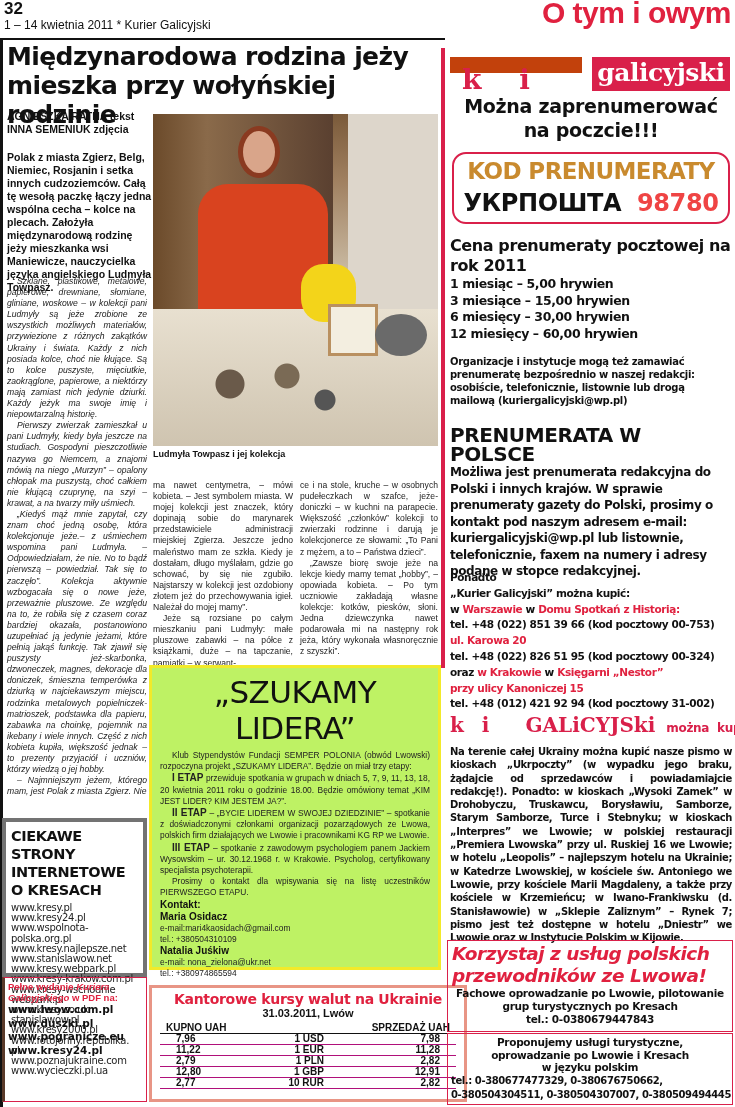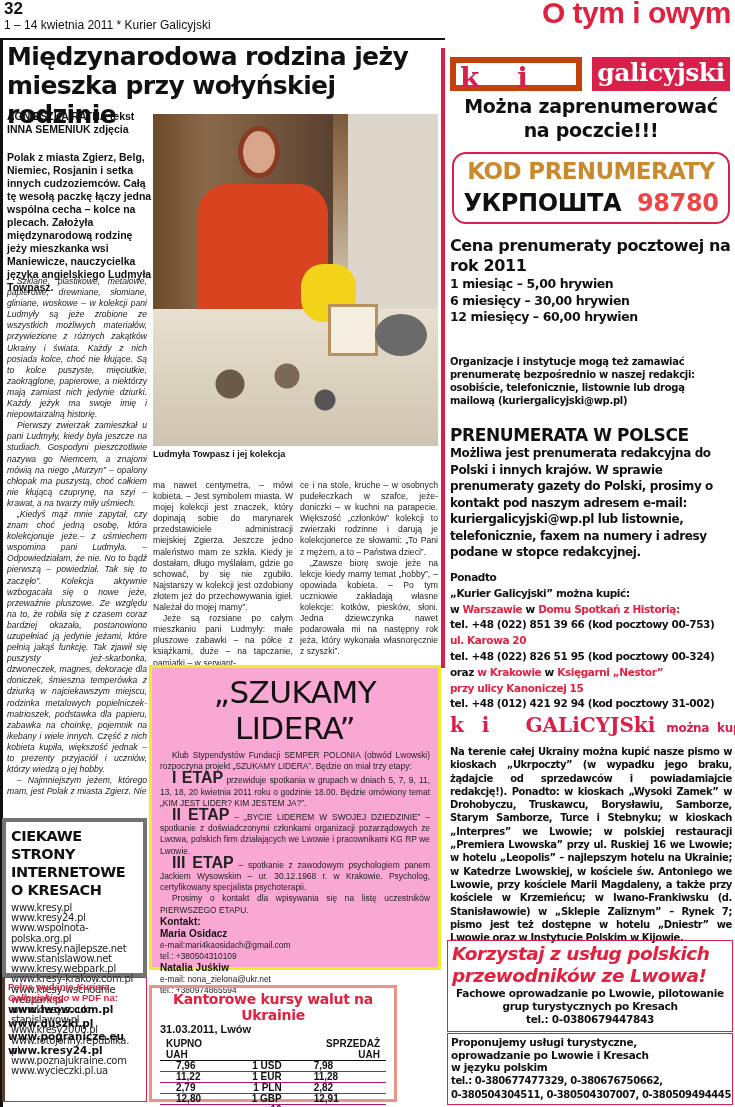--- a/index.html
+++ b/index.html
@@ -21,68 +21,68 @@
 .photo .wall{position:absolute;right:0;top:0;width:90px;height:230px;background:#ddd6cb}
 .photo .cabinet{position:absolute;left:0;top:0;width:180px;height:240px;background:linear-gradient(90deg,#6b4a2a,#8a6a4a 30%,#5a4030)}
 .photo .head{position:absolute;left:85px;top:12px;width:42px;height:52px;border-radius:50%;background:#d9a58a;border:5px solid #8a3a20}
 .photo .body{position:absolute;left:45px;top:70px;width:130px;height:135px;background:#d9431f;border-radius:30px 30px 6px 6px}
 .photo .table{position:absolute;left:0;top:195px;width:285px;height:137px;background:linear-gradient(180deg,#e8e0d0,#cfc4b0)}
 .photo .duck{position:absolute;left:148px;top:150px;width:55px;height:58px;background:#f3d41a;border-radius:40%}
 .photo .frame2{position:absolute;left:175px;top:190px;width:50px;height:52px;background:#f3eee0;border:3px solid #b99060}
 .photo .hog{position:absolute;left:222px;top:200px;width:52px;height:42px;background:#6a6a6a;border-radius:50%}
 .photo .items{position:absolute;left:20px;top:230px;width:190px;height:80px;background:radial-gradient(circle at 30% 50%,#6a5a4a 0 14px,transparent 15px),radial-gradient(circle at 60% 40%,#7a6a55 0 12px,transparent 13px),radial-gradient(circle at 80% 70%,#555 0 10px,transparent 11px)}
 .caption{left:153px;top:449px;font:bold 9px "Liberation Sans",sans-serif}
-.ylbox{left:149px;top:665px;width:292px;height:305px;border:3px solid #f2ea2a;background:#f9a8d4;padding:6px 8px}
+.ylbox{left:149px;top:665px;width:292px;height:305px;border:3px solid #f2ea2a;background:#bef264;padding:6px 8px}
 .ylbox h2{font:normal 31px "DejaVu Sans",sans-serif;letter-spacing:-0.5px;line-height:36px;text-align:center}
 .ylbox .txt{font-size:8.4px;line-height:11.2px;text-align:justify;color:#222;margin-top:4px}
 .ylbox .txt p{text-indent:12px}
-.ylbox .txt b{font-size:16px}
+.ylbox .txt b{font-size:10px}
 .ylbox .kontakt{margin-top:0;font-size:8.4px;line-height:11px;color:#222}
 .ylbox .kontakt b{font-size:10px;color:#111}
-.fxbox{left:149px;top:985px;width:248px;height:117px;border:3px solid #e89585;padding:3px 8px}
+.fxbox{left:149px;top:985px;width:318px;height:117px;border:3px solid #e89585;padding:3px 8px}
 .fxbox .t{font:bold 14px "DejaVu Sans",sans-serif;color:#e0213f;text-align:center;letter-spacing:-0.3px}
-.fxbox .d{font:bold 11px "Liberation Sans",sans-serif;text-align:left}
+.fxbox .d{font:bold 11px "Liberation Sans",sans-serif;text-align:center}
 .fxbox table{width:100%;border-collapse:collapse;margin-top:3px;font:bold 10px "Liberation Sans",sans-serif}
 .fxbox th{text-align:left;font-weight:bold;border-bottom:1.5px solid #111;padding:0 6px}
 .fxbox th.r{text-align:right}
 .fxbox td{border-bottom:1px solid #b0107a;line-height:10px;padding:0 16px}
 .fxbox td.c{text-align:right}
-.fxbox td.r{text-align:left}
+.fxbox td.r{text-align:right}
 .linkbox{left:2px;top:818px;width:145px;height:159px;border:4px solid #737373;padding:5px}
 .linkbox h3{font:bold 14.5px "DejaVu Sans",sans-serif;line-height:18px;letter-spacing:-0.4px}
 .linkbox .l{font:10px "DejaVu Sans",sans-serif;line-height:10.2px;color:#222;letter-spacing:-0.3px;margin-top:4px}
 .pdfbox{left:2px;top:977px;width:145px;height:125px;border:1px solid #d9204a;border-left:3px solid #5a3a2a;padding:3px}
 .pdfbox .h{color:#e0213f;font:bold 9.5px "Liberation Sans",sans-serif;line-height:11px}
 .pdfbox .h i{font-style:italic}
 .pdfbox .l{font:bold 10.5px "DejaVu Sans",sans-serif;line-height:13.5px}
 .right{left:450px;width:282px}
 .logo{left:450px;top:57px;display:flex;gap:10px}
-.logo .k{width:132px;height:34px;border:6px solid #c2410c;font:bold 28px "DejaVu Serif",serif;color:#d9204a;line-height:30px;padding-left:4px;word-spacing:28px}
+.logo .k{width:132px;height:16px;border:8px solid #c2410c;font:bold 28px "DejaVu Serif",serif;color:#d9204a;line-height:30px;padding-left:4px;word-spacing:28px}
 .logo .g{width:138px;height:34px;background:#d9204a;color:#fff;font:bold 25px "DejaVu Serif",serif;line-height:32px;text-align:center;letter-spacing:-0.5px}
 .sub1{top:94px;font:bold 19px "DejaVu Sans",sans-serif;line-height:24px;text-align:center;letter-spacing:-0.3px}
 .kodbox{left:452px;top:152px;width:278px;height:72px;border:2px solid #d9204a;border-radius:14px;text-align:center}
 .kodbox .a{font:bold 23px "DejaVu Sans",sans-serif;color:#c98a2e;letter-spacing:-0.6px;line-height:30px;margin-top:2px}
 .kodbox .b{font:bold 24px "DejaVu Sans",sans-serif;line-height:34px;letter-spacing:-0.4px}
 .kodbox .b span{color:#ef4444}
 .price{top:236px;font:bold 16px "DejaVu Sans",sans-serif;line-height:20px;letter-spacing:-0.4px}
 .price .li{font-size:12.5px;line-height:16.5px}
 .org{top:355px;font:bold 10px "DejaVu Sans",sans-serif;line-height:13px;letter-spacing:-0.3px}
 .pl{top:426px;font:bold 12px "DejaVu Sans",sans-serif;line-height:16.5px;letter-spacing:-0.4px}
-.pl .h{font-size:17px;line-height:19px}
+.pl .h{font-size:20px;line-height:19px}
 .buy{top:570px;font:bold 10.5px "DejaVu Sans",sans-serif;line-height:15.8px;letter-spacing:-0.4px}
 .buy .red{color:#e0213f}
 .kg2{left:450px;top:713px;font:bold 20px "DejaVu Serif",serif;color:#d9204a;word-spacing:4px;white-space:nowrap}
 .kg2 .sp{display:inline-block;width:18px}
 .kg2 small{font:bold 12px "DejaVu Sans",sans-serif;letter-spacing:-0.3px}
 .ukr{top:745px;font:bold 10px "DejaVu Sans",sans-serif;line-height:13.3px;text-align:justify;letter-spacing:-0.4px}
 .guide1{left:447px;top:940px;width:286px;height:92px;border:1.5px solid #d9204a;padding:2px 4px;text-align:center}
 .guide1 .t{font:italic bold 18.5px "DejaVu Sans",sans-serif;color:#e0213f;line-height:22px;text-align:left;letter-spacing:-0.5px}
 .guide1 .s{font:bold 10.5px "DejaVu Sans",sans-serif;line-height:13px;letter-spacing:-0.3px}
 .guide2{left:447px;top:1033px;width:286px;height:72px;border:1.5px solid #d9204a;padding:2px 3px}
-.guide2 .c{font:bold 10.5px "DejaVu Sans",sans-serif;line-height:12.5px;text-align:left;letter-spacing:-0.3px}
+.guide2 .c{font:bold 10.5px "DejaVu Sans",sans-serif;line-height:12.5px;text-align:center;letter-spacing:-0.3px}
 .guide2 .l{font:bold 10px "DejaVu Sans",sans-serif;line-height:14px;letter-spacing:-0.4px;white-space:nowrap}
 </style>
 </head>
 <body>
 
 <div class="abs pagenum">32</div>
 <div class="abs dateline">
   <b>1 – 14 kwietnia 2011</b>
   <span>*</span>
   <span>Kurier Galicyjski</span>
@@ -219,20 +219,21 @@
   <div class="g">galicyjski</div>
 </div>
 <div class="abs right sub1">Można zaprenumerować na poczcie!!!</div>
 <div class="abs kodbox">
   <div class="a">KOD PRENUMERATY</div>
   <div class="b"><span style="color:#111">УКРПОШТА</span>&nbsp;&nbsp;<span>98780</span></div>
 </div>
 <div class="abs right price">
   <div>Cena prenumeraty pocztowej na rok 2011</div>
   <div class="li">1 miesiąc – 5,00 hrywien</div>
+  <div class="li">3 miesiące – 15,00 hrywien</div>
   <div class="li">6 miesięcy – 30,00 hrywien</div>
   <div class="li">12 miesięcy – 60,00 hrywien</div>
 </div>
 <div class="abs right org">Organizacje i instytucje mogą też zamawiać prenumeratę bezpośrednio w naszej redakcji: osobiście, telefonicznie, listownie lub drogą mailową (kuriergalicyjski@wp.pl)</div>
 <div class="abs right pl">
   <div class="h">PRENUMERATA W POLSCE</div>
   <div>Możliwa jest prenumerata redakcyjna do Polski i innych krajów. W sprawie prenumeraty gazety do Polski, prosimy o kontakt pod naszym adresem e-mail: kuriergalicyjski@wp.pl lub listownie, telefonicznie, faxem na numery i adresy podane w stopce redakcyjnej.</div>
 </div>
 <div class="abs right buy">
   <div>Ponadto</div>

